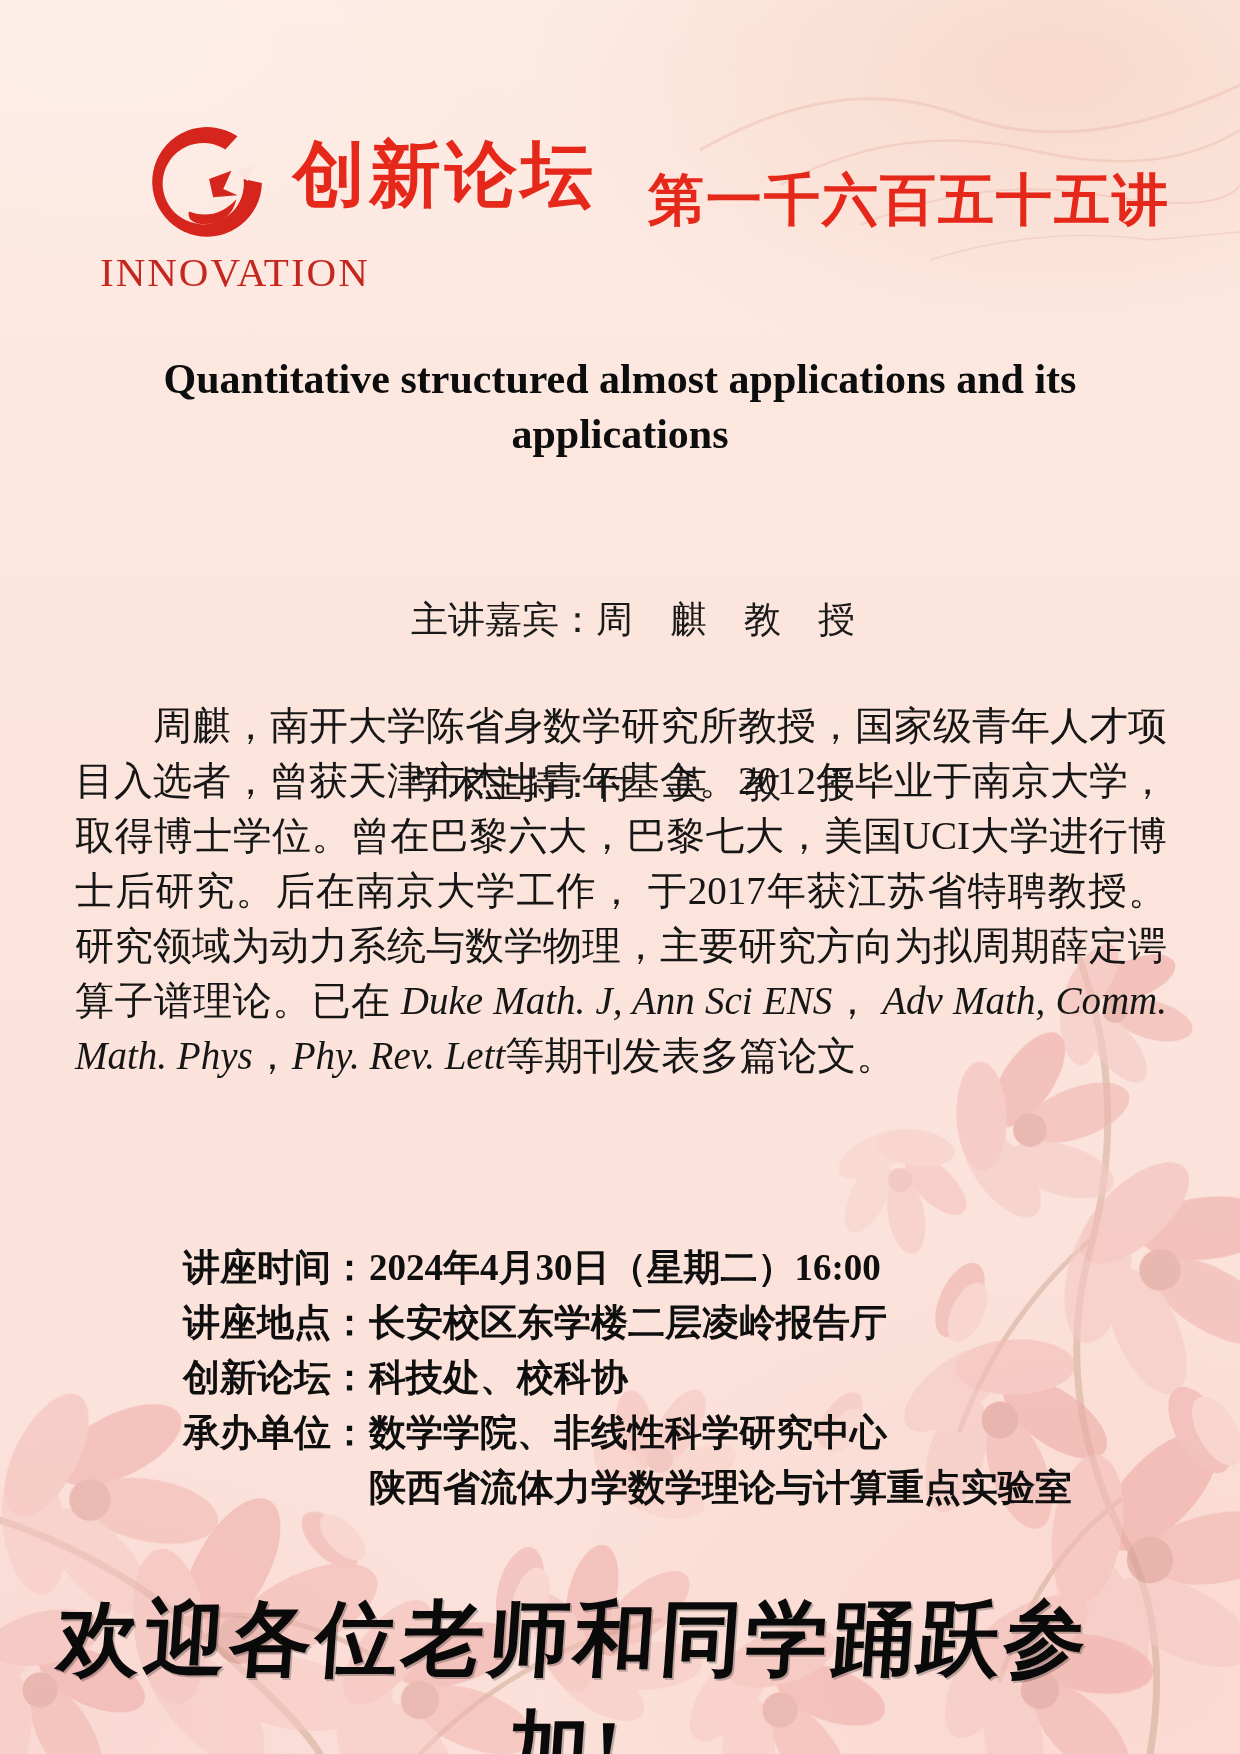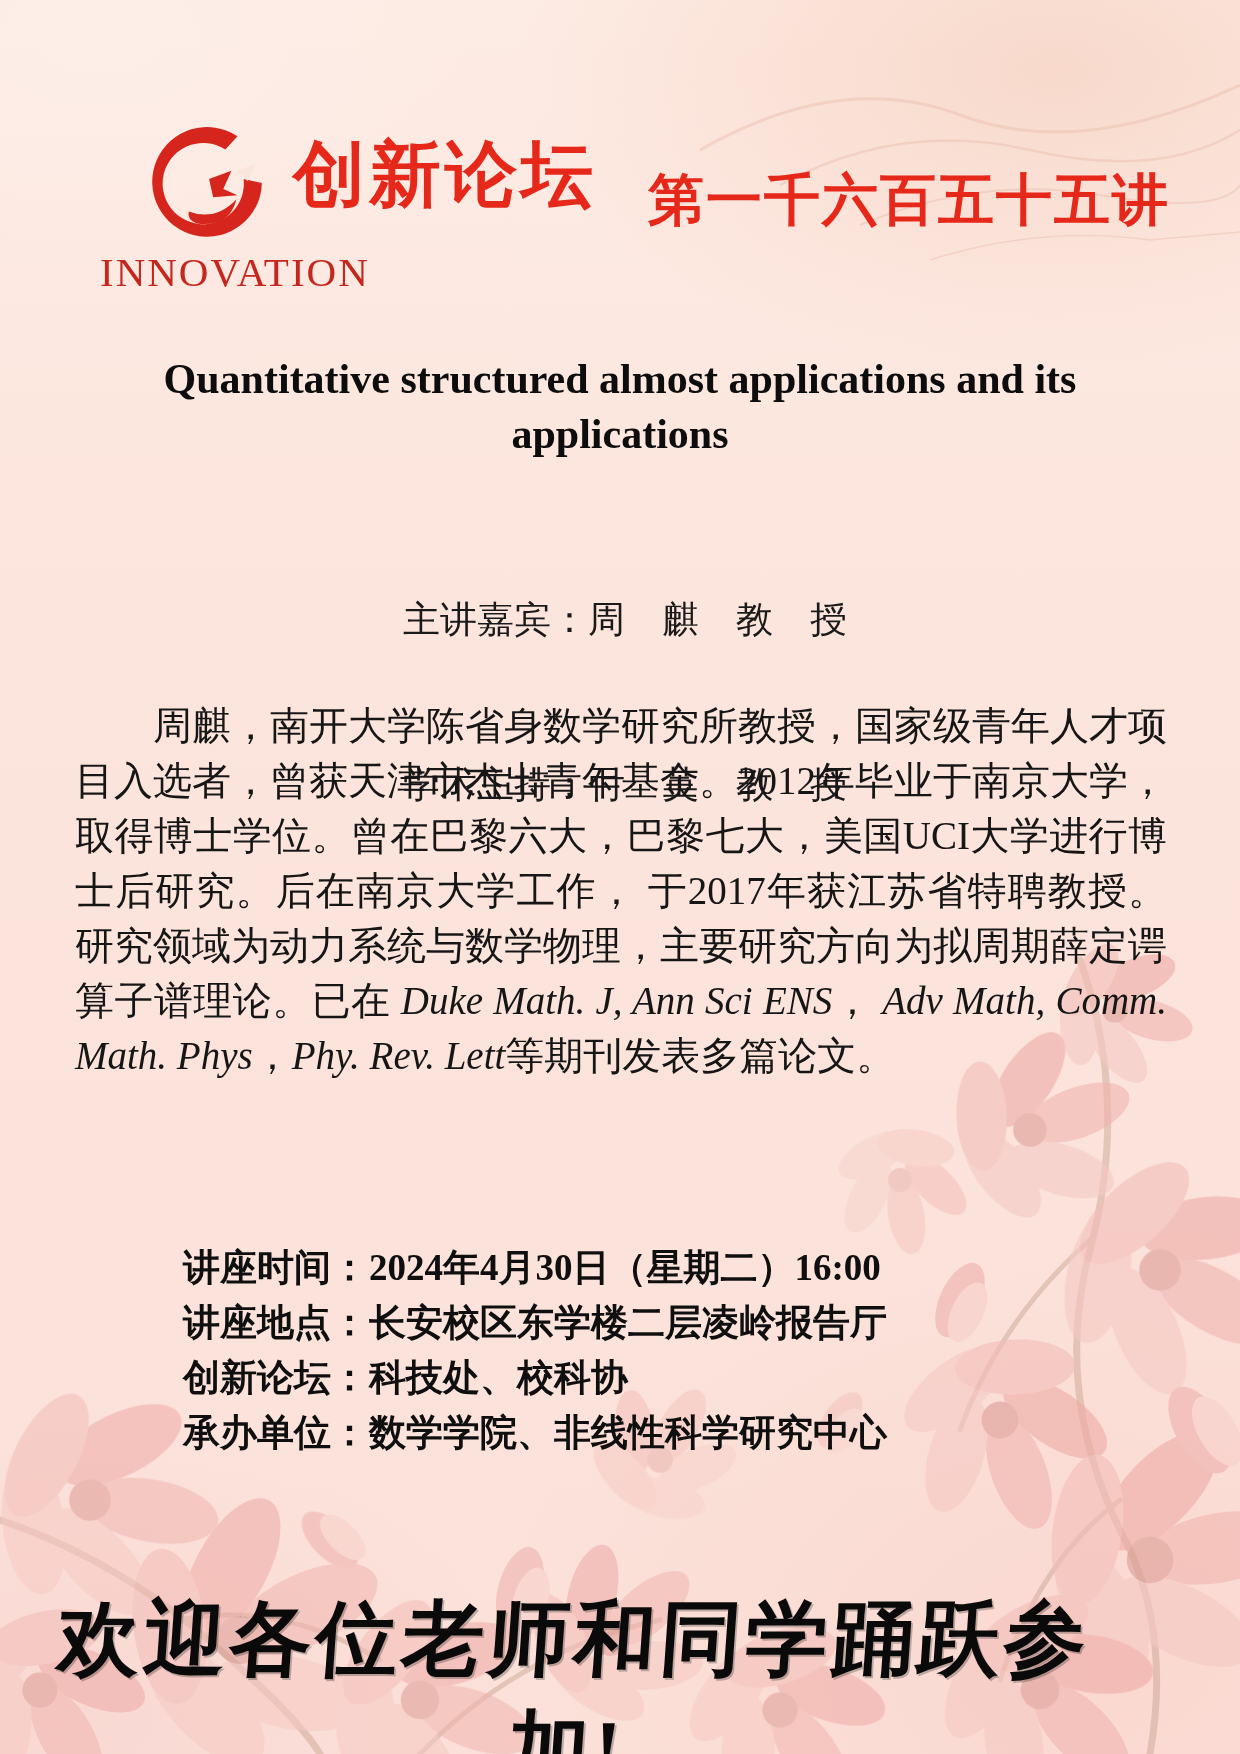--- a/index.html
+++ b/index.html
@@ -38,21 +38,21 @@
     font-family:"Liberation Sans","DejaVu Sans",sans-serif;
     font-weight:bold;font-size:56px;line-height:1;color:#e6281b;
     letter-spacing:2px;
   }
   .lecture-title{
     position:absolute;left:110px;top:352px;width:1020px;
     margin:0;text-align:center;
     font-size:42px;line-height:1.32;font-weight:bold;color:#0d0d0d;
   }
   .speakers{
-    position:absolute;left:8px;top:537px;width:1160px;text-align:center;
+    position:absolute;left:16px;top:537px;width:1160px;text-align:center;
     font-size:37px;line-height:55px;color:#1a1a1a;
   }
   .speaker-line{white-space:pre;}
   .bio{
     position:absolute;left:75px;top:698px;width:1092px;
     margin:0;font-size:39px;line-height:55px;
     text-align:justify;text-indent:2em;color:#161616;
   }
   .bio .italic{font-style:italic;}
   .details{
@@ -171,18 +171,22 @@
         <span class="detail-value">长安校区东学楼二层凌岭报告厅</span>
       </div>
       <div class="detail-row">
         <span class="detail-label">创新论坛：</span>
         <span class="detail-value">科技处、校科协</span>
       </div>
       <div class="detail-row">
         <span class="detail-label">承办单位：</span>
         <span class="detail-value">数学学院、非线性科学研究中心</span>
       </div>
+      <div class="detail-row">
+        <span class="detail-label"></span>
+        <span class="detail-value">陕西省流体力学数学理论与计算重点实验室</span>
+      </div>
     </div>
 
     <p class="welcome">欢迎各位老师和同学踊跃参加!</p>
 
   </div>
 </div>
 
 </body></html>

